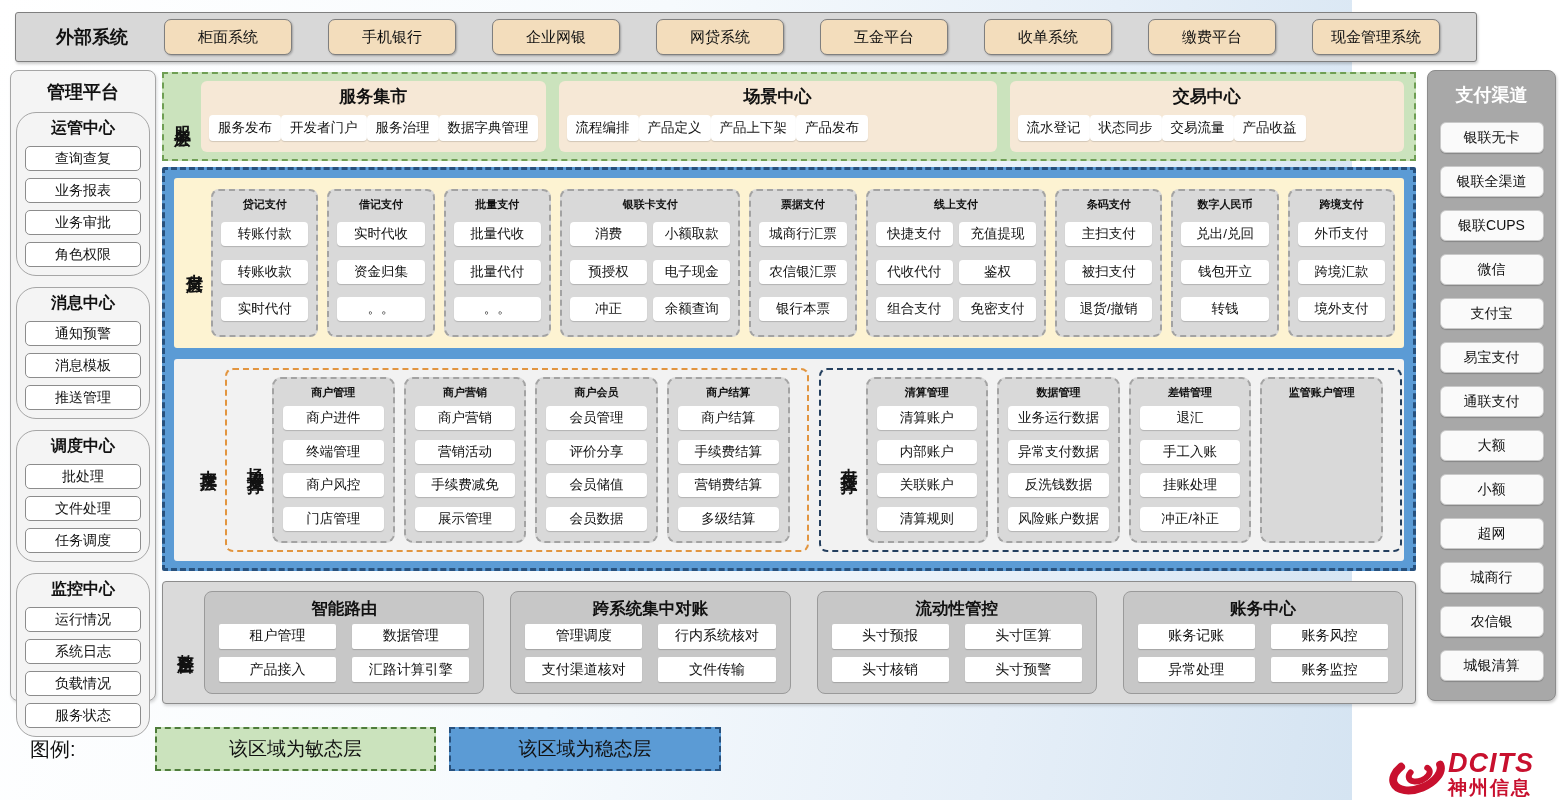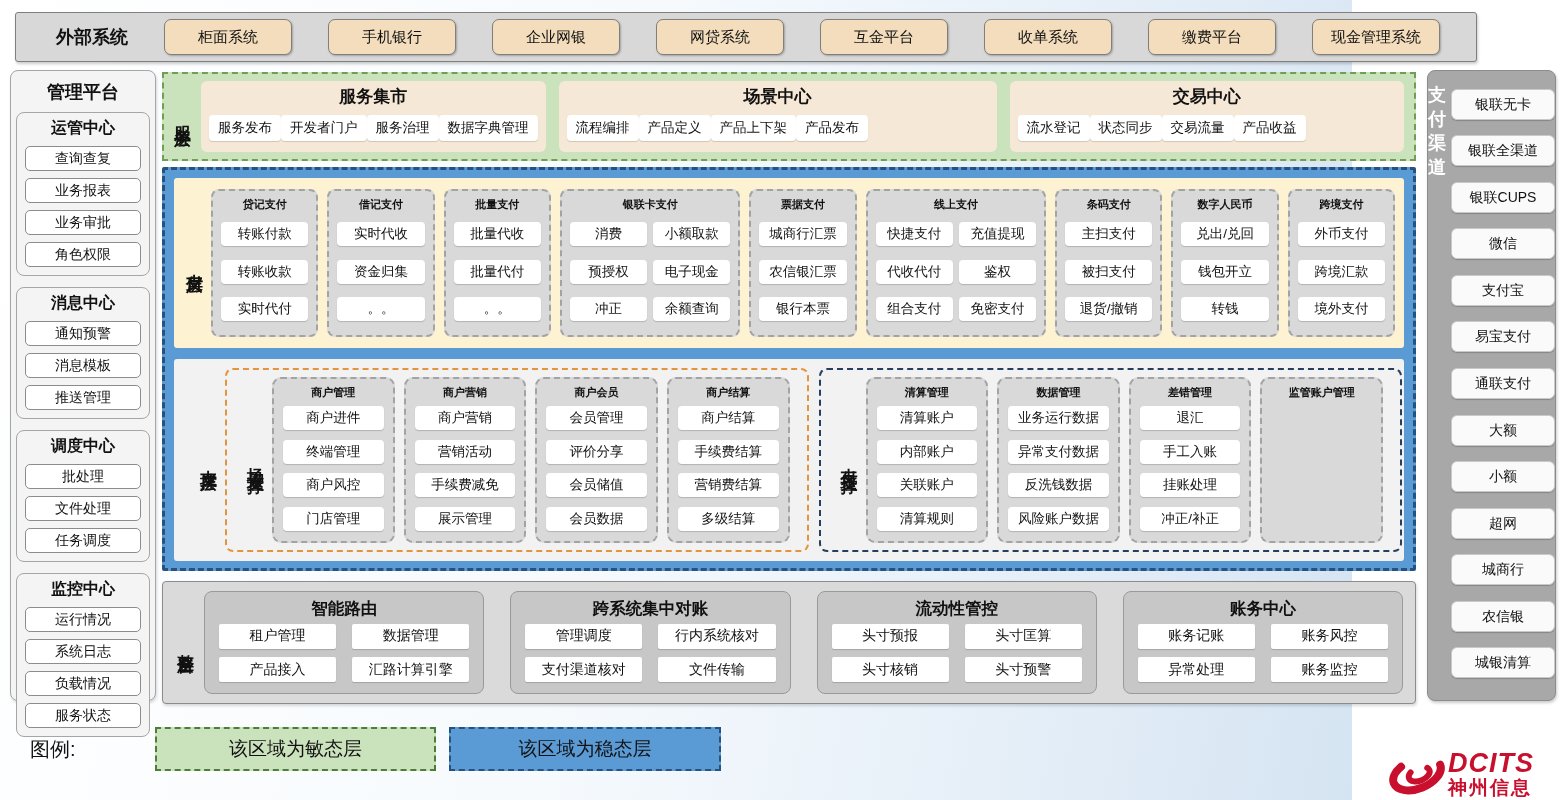--- a/index.html
+++ b/index.html
@@ -8,21 +8,21 @@
 
   
   #topbar{position:absolute;left:15px;top:12px;width:1462px;height:50px;background:#d8d8d8;border:1px solid #7f7f7f;border-radius:3px;display:flex;align-items:center;box-shadow:1px 2px 3px rgba(0,0,0,.2);box-sizing:border-box;}
   .bar-label{font-weight:bold;font-size:18px;margin-left:40px;white-space:nowrap;}
   .bar-items{flex:1;display:flex;justify-content:space-evenly;align-items:center;}
   .ext-btn{width:126px;height:34px;background:#f3ddbc;border:1px solid #7f7f7f;border-radius:7px;display:flex;align-items:center;justify-content:center;font-size:15px;box-shadow:1px 1px 2px rgba(0,0,0,.25);cursor:default;white-space:nowrap;}
 
   
   #left-panel{position:absolute;left:10px;top:70px;width:146px;height:631px;background:#f4f4f4;border:1px solid #a6a6a6;border-radius:8px;box-sizing:border-box;box-shadow:1px 2px 3px rgba(0,0,0,.15);}
   .panel-title{font-size:18px;font-weight:bold;text-align:center;margin:9px 0 8px;}
-  .side-group{border:1px solid #a6a6a6;border-radius:8px;margin:0 5px 11px;padding:2px 0 8px;background:#f4f4f4;}
+  .side-group{border:1px solid #a6a6a6;border-radius:20px;margin:0 5px 11px;padding:2px 0 8px;background:#f4f4f4;}
   .side-group-title{font-weight:bold;font-size:16px;text-align:center;margin:3px 0 1px;}
   .side-btn{background:#ffffff;border:1px solid #8c8c8c;border-radius:5px;height:23px;line-height:23px;text-align:center;font-size:14px;margin:7px 8px 0;white-space:nowrap;}
 
   
   #service-layer{position:absolute;left:162px;top:72px;width:1254px;height:89px;background:#cbe3bd;border:2px dashed #6f9f54;box-sizing:border-box;display:flex;align-items:center;}
   .vlabel{writing-mode:vertical-lr;text-orientation:upright;font-weight:bold;line-height:1;}
   #service-layer .vlabel{font-size:17px;letter-spacing:3px;margin:0 10px 0 10px;}
   .svc-section{background:#f6e8d6;border-radius:6px;height:71px;display:flex;flex-direction:column;margin-right:13px;box-sizing:border-box;}
   .svc-0{flex:0 0 296px;}
   .svc-1{flex:0 0 438px;}
@@ -55,21 +55,21 @@
   
   #integration-layer{position:absolute;left:162px;top:581px;width:1254px;height:123px;background:#dadada;border:1px solid #8c8c8c;border-radius:4px;display:flex;align-items:center;box-sizing:border-box;box-shadow:1px 2px 3px rgba(0,0,0,.15);}
   #integration-layer .vlabel{font-size:17px;letter-spacing:2px;margin:0 10px 0 14px;}
   .int-section{background:#c7c7c7;border:1px solid #9a9a9a;border-radius:8px;height:103px;flex:1;margin-right:26px;display:flex;flex-direction:column;padding:2px 10px;box-sizing:border-box;}
   .int-section:last-child{margin-right:12px;}
   .int-title{font-weight:bold;font-size:16.5px;text-align:center;margin-top:4px;}
   .int-items{flex:1;display:grid;grid-template-columns:1fr 1fr;gap:8px 16px;align-content:space-evenly;padding:3px 4px 8px;}
   .int-btn{background:#fff;border-radius:2px;height:25px;display:flex;align-items:center;justify-content:center;font-size:14px;white-space:nowrap;box-shadow:0 1px 1px rgba(0,0,0,.18);}
 
   
-  #right-panel{position:absolute;left:1427px;top:70px;width:129px;height:631px;background:#a8a8a8;border:1px solid #8c8c8c;border-radius:8px;display:flex;flex-direction:row;box-sizing:border-box;box-shadow:1px 2px 3px rgba(0,0,0,.2);}
+  #right-panel{position:absolute;left:1427px;top:70px;width:129px;height:631px;background:#a8a8a8;border:1px solid #8c8c8c;border-radius:8px;display:flex;flex-direction:column;align-items:center;box-sizing:border-box;box-shadow:1px 2px 3px rgba(0,0,0,.2);}
   .channel-title{color:#ffffff;font-weight:bold;font-size:18px;margin-top:12px;}
   #chan-items{flex:1;width:100%;display:flex;flex-direction:column;align-items:center;justify-content:space-evenly;padding:2px 0 6px;}
   .chan-btn{background:#fafafa;border:1px solid #c9c9c9;border-radius:6px;width:102px;height:29px;line-height:29px;text-align:center;font-size:14px;white-space:nowrap;box-shadow:0 1px 1px rgba(0,0,0,.2);}
 
   
   #legend{position:absolute;left:30px;top:727px;display:flex;align-items:center;}
   #legend-label{font-size:20px;width:125px;}
   .legend-box{height:44px;display:flex;align-items:center;justify-content:center;font-size:19px;box-sizing:border-box;}
   #legend-agile{width:281px;background:#cbe3bd;border:2px dashed #4e7d3a;margin-right:13px;}
   #legend-stable{width:272px;background:#5b9bd5;border:2px dashed #27517e;}

